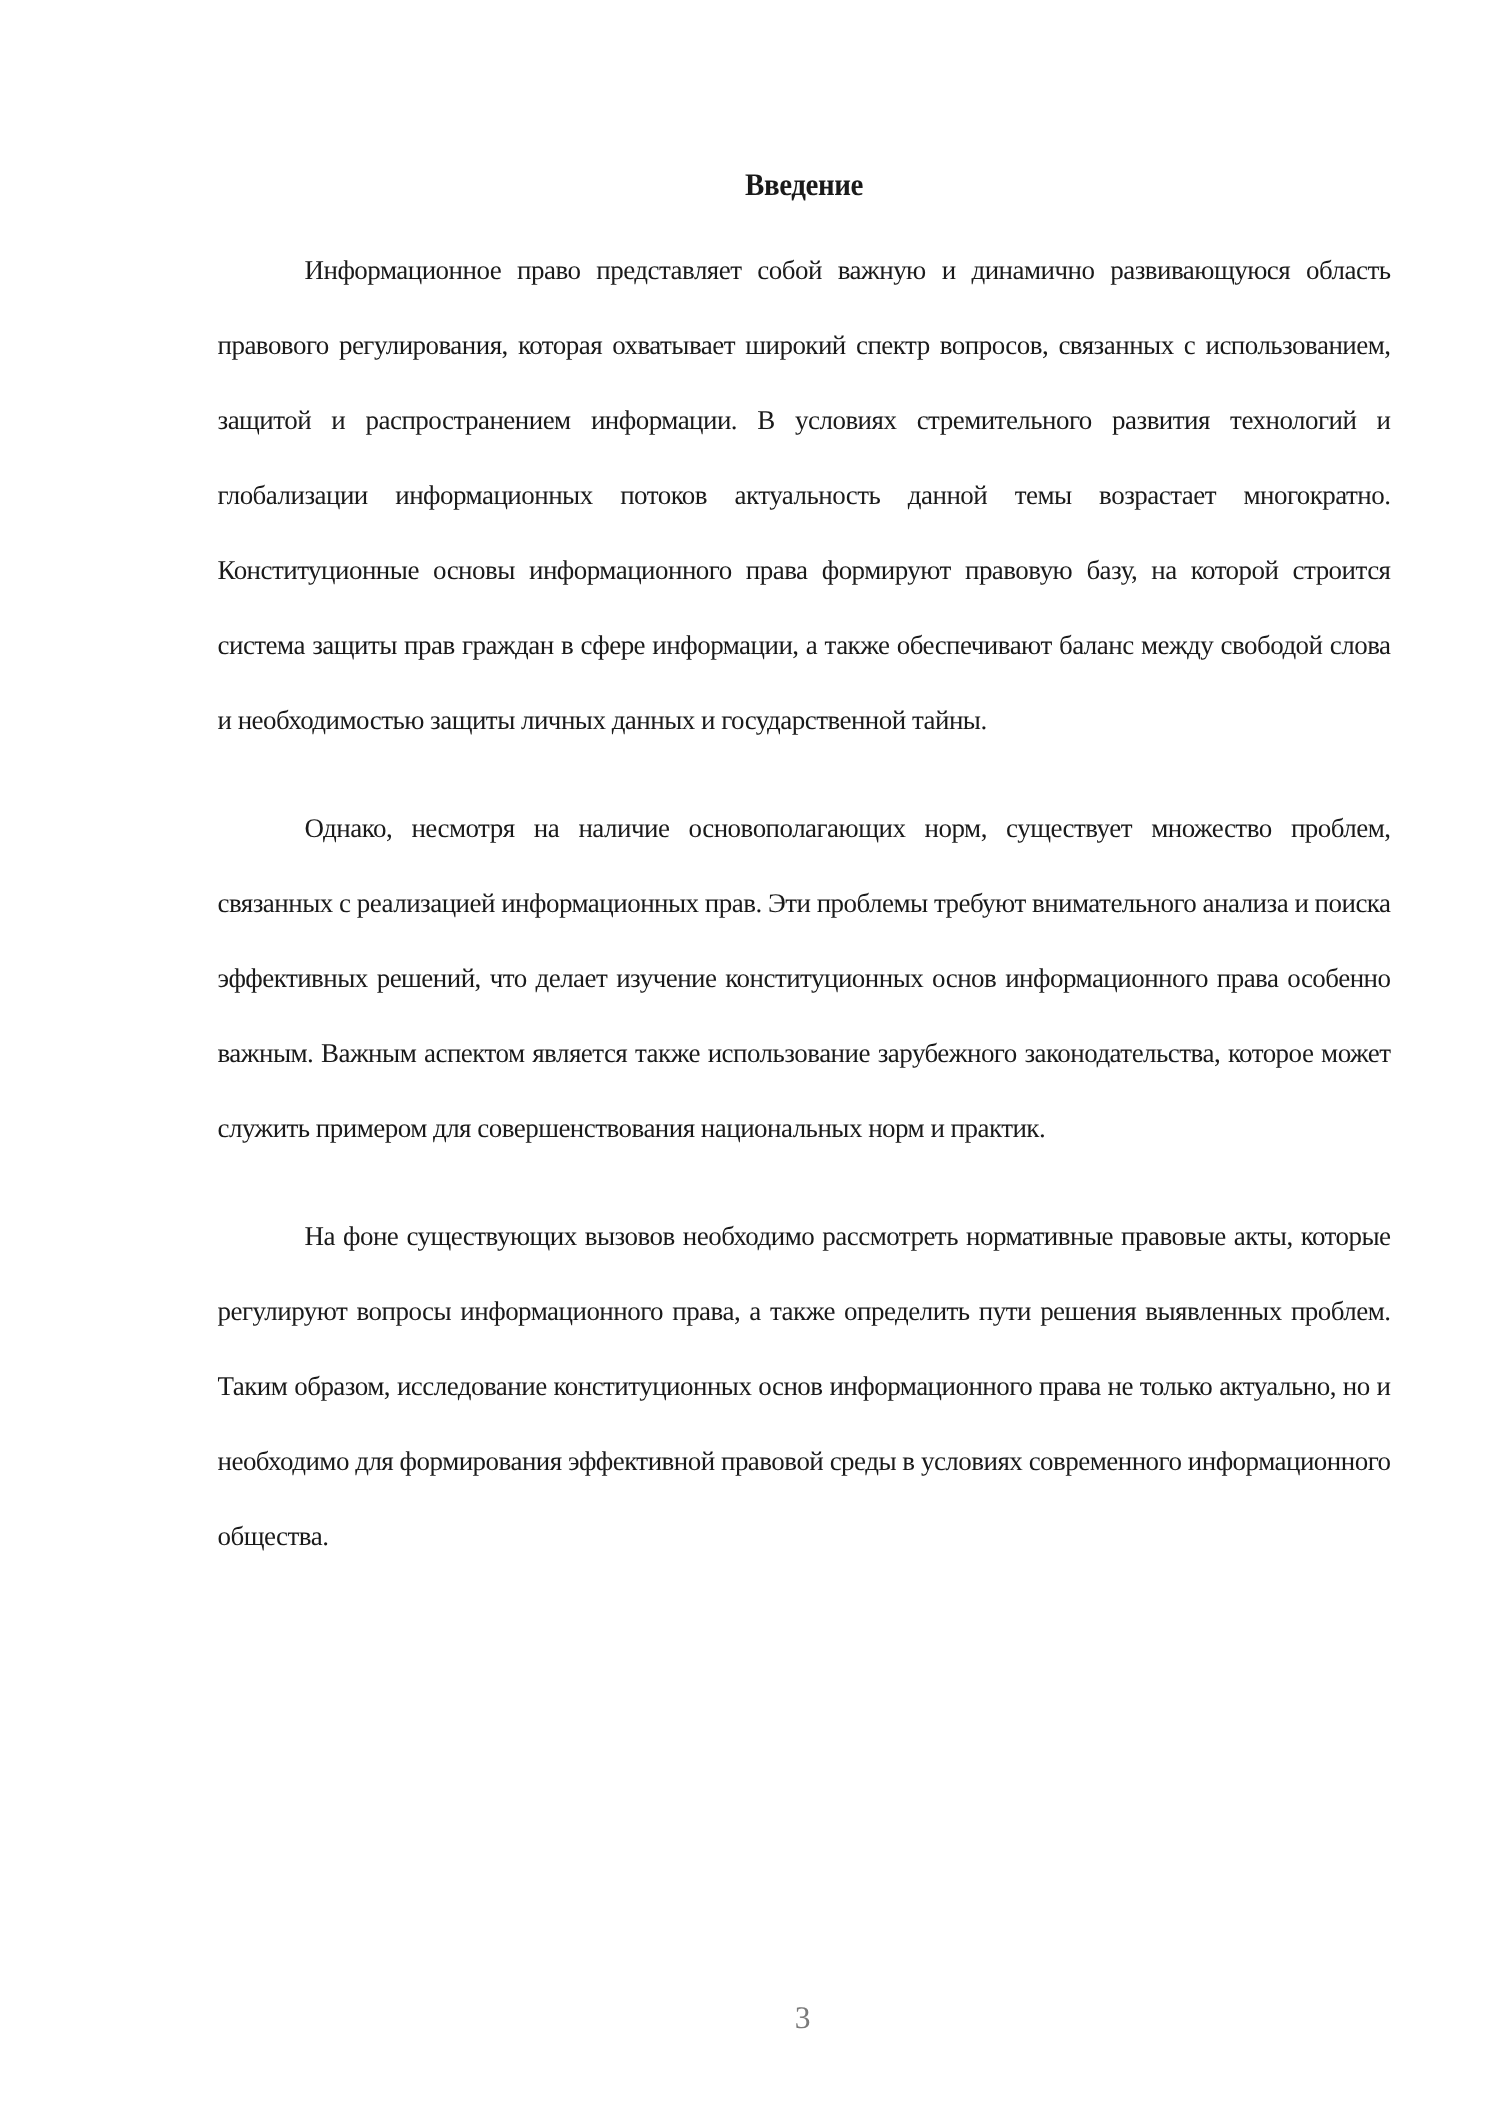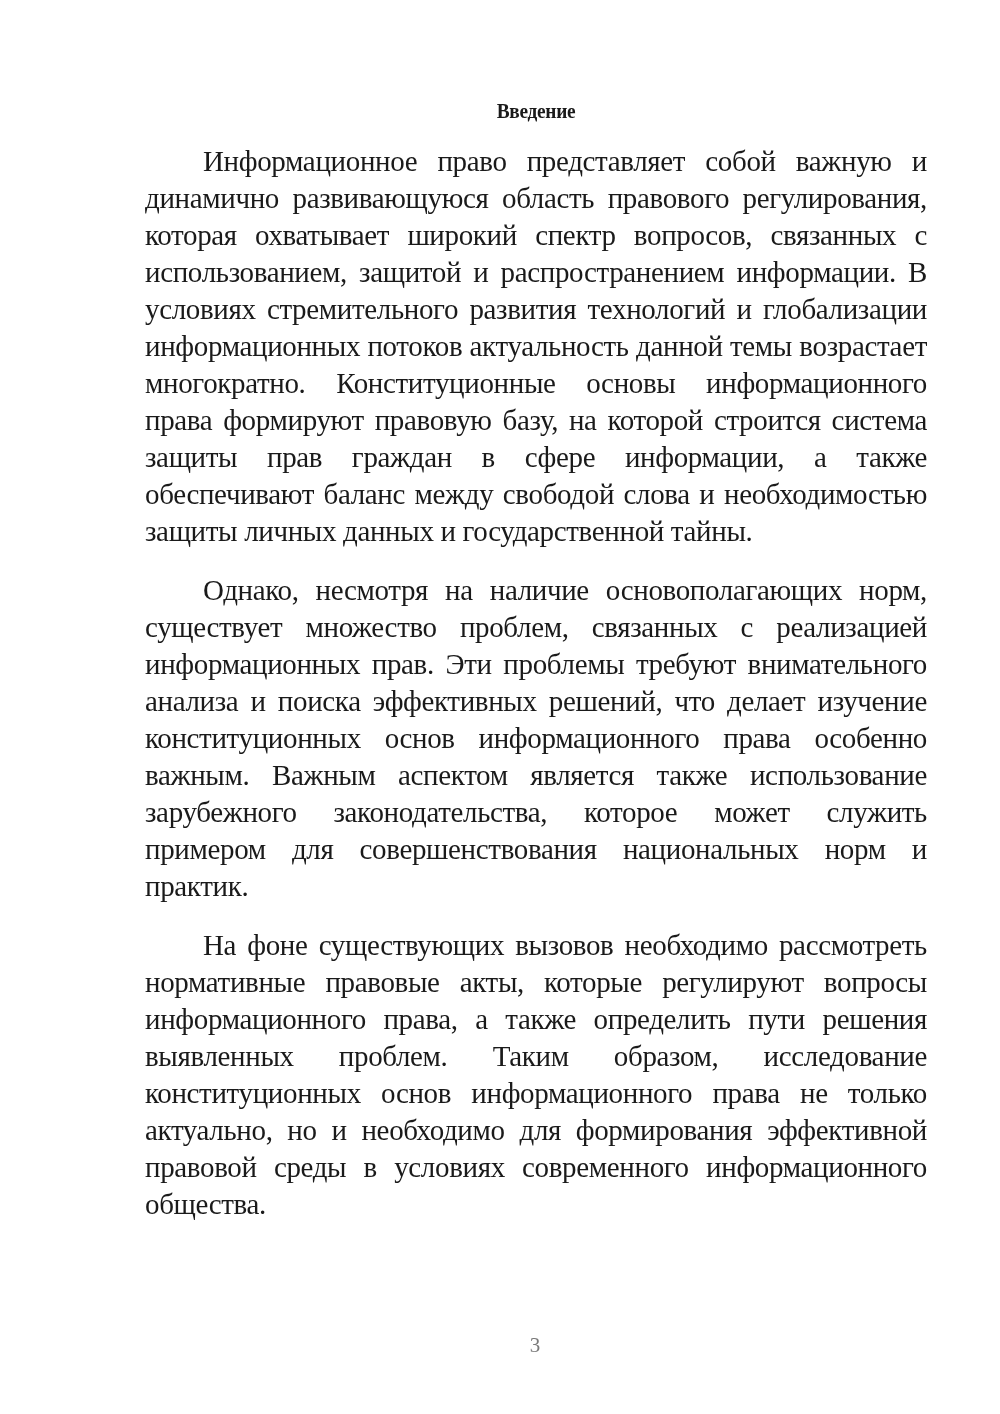--- a/index.html
+++ b/index.html
@@ -11,36 +11,36 @@
       width: 1000px;
       height: 1414px;
       position: relative;
       overflow: hidden;
       font-family: "Liberation Serif", "DejaVu Serif", serif;
       color: #1a1a1a;
     }
     .page {
       position: absolute;
       left: 145px;
-      top: 96px;
+      top: 108px;
       width: 782px;
     }
     .title {
       text-align: center;
       font-weight: bold;
       font-size: 21px;
       line-height: 30px;
       margin: 0 0 17px 0;
       letter-spacing: -0.3px;
       transform: scaleX(0.92);
     }
     .para {
       margin: 0 0 22px 0;
-      font-size: 29px;
-      line-height: 37px;
+      font-size: 18px;
+      line-height: 50px;
       text-align: justify;
       text-align-last: left;
       text-indent: 58px;
       hyphens: none;
       letter-spacing: -0.35px;
       word-spacing: 0px;
     }
     .page-number {
       position: absolute;
       top: 1333px;

